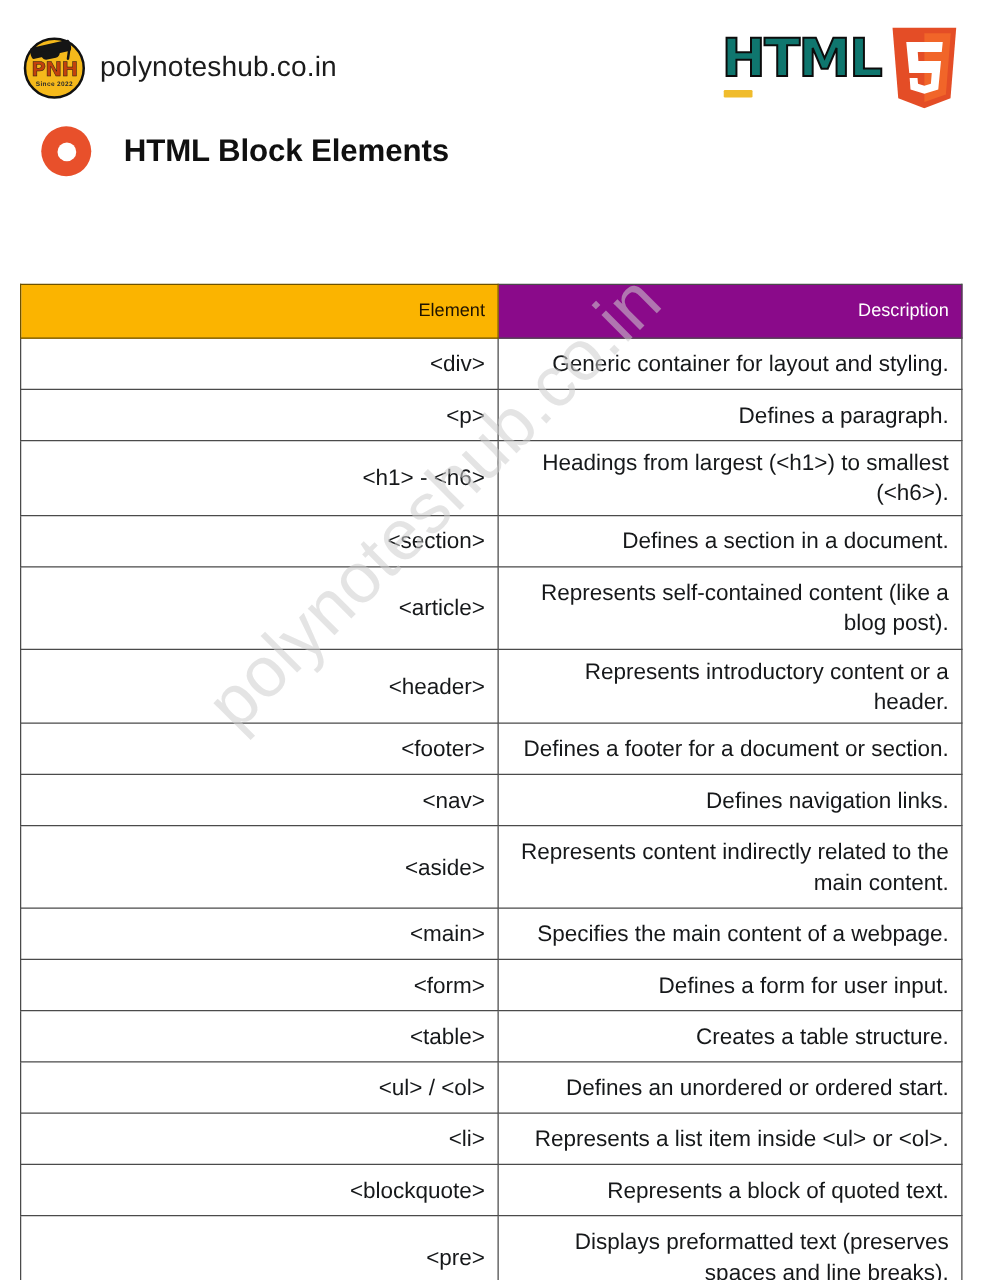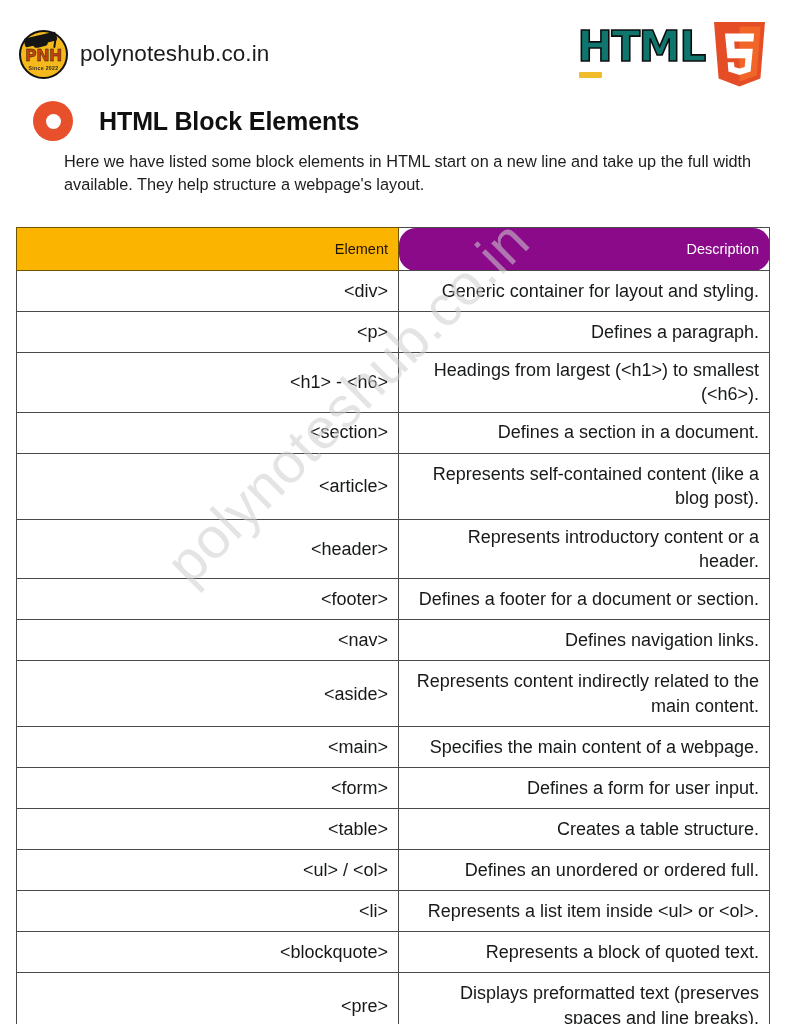--- a/index.html
+++ b/index.html
@@ -230,21 +230,20 @@
     height: 43px;
     border-color: #6d5200;
   }
   table.grid th.desc-head {
     background: #8a0a8a;
     color: #ffffff;
     font-size: 14.5px;
     font-weight: normal;
     height: 43px;
     border-color: #4a4a4a;
-    border-radius: 17px;
   }
 
   table.grid td {
     background: transparent;
     font-size: 18px;
     color: #16181a;
     line-height: 1.35;
   }
   table.grid tr td { height: 41px; }
   table.grid tr.tall td { height: 66px; }
@@ -297,21 +296,20 @@
         </svg>
       </div>
     </div>
   </div>
 
   <div class="title-row">
     <div class="title-bullet"></div>
     <h1 class="page-title">HTML Block Elements</h1>
   </div>
 
-  <p class="intro">Here we have listed some block elements in HTML start on a new line and take up the full width available. They help structure a webpage's layout.</p>
 
   <div class="table-wrap">
     <table class="grid">
       <colgroup>
         <col class="c-el">
         <col class="c-desc">
       </colgroup>
       <thead>
         <tr>
           <th class="el-head">Element</th>
@@ -362,21 +360,21 @@
           <tr>
             <td>&lt;form&gt;</td>
             <td>Defines a form for user input.</td>
           </tr>
           <tr>
             <td>&lt;table&gt;</td>
             <td>Creates a table structure.</td>
           </tr>
           <tr>
             <td>&lt;ul&gt; / &lt;ol&gt;</td>
-            <td>Defines an unordered or ordered full.</td>
+            <td>Defines an unordered or ordered start.</td>
           </tr>
           <tr>
             <td>&lt;li&gt;</td>
             <td>Represents a list item inside &lt;ul&gt; or &lt;ol&gt;.</td>
           </tr>
           <tr>
             <td>&lt;blockquote&gt;</td>
             <td>Represents a block of quoted text.</td>
           </tr>
           <tr class="tall">

